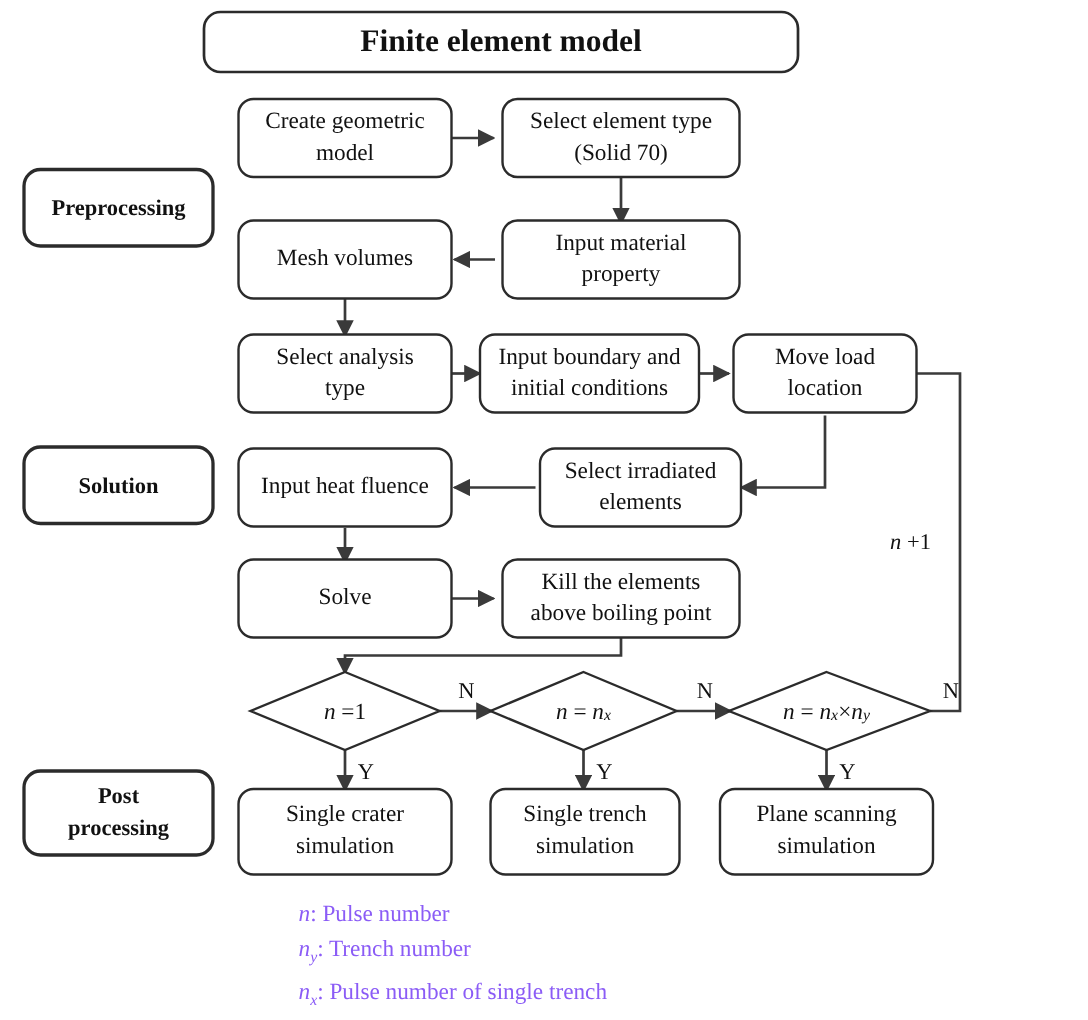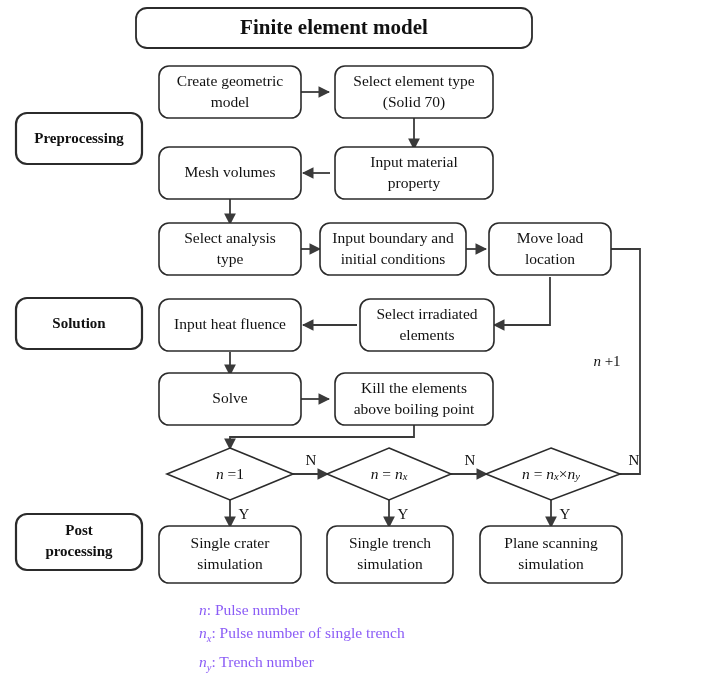--- a/index.html
+++ b/index.html
@@ -251,17 +251,17 @@
 
     <g>
       <rect class="node-rect" x="480" y="526" width="142" height="57" rx="10" ry="10"></rect>
       <text class="lbl" x="551" y="544">Plane scanning</text>
       <text class="lbl" x="551" y="565">simulation</text>
     </g>
   </svg>
 
   <div class="legend">
     <div><i>n</i><span>: Pulse number</span></div>
+    <div><i>n</i><sub>y</sub><span>: Trench number</span></div>
     <div><i>n</i><sub>x</sub><span>: Pulse number of single trench</span></div>
-    <div><i>n</i><sub>y</sub><span>: Trench number</span></div>
   </div>
 
 </div>
 
 </body></html>

